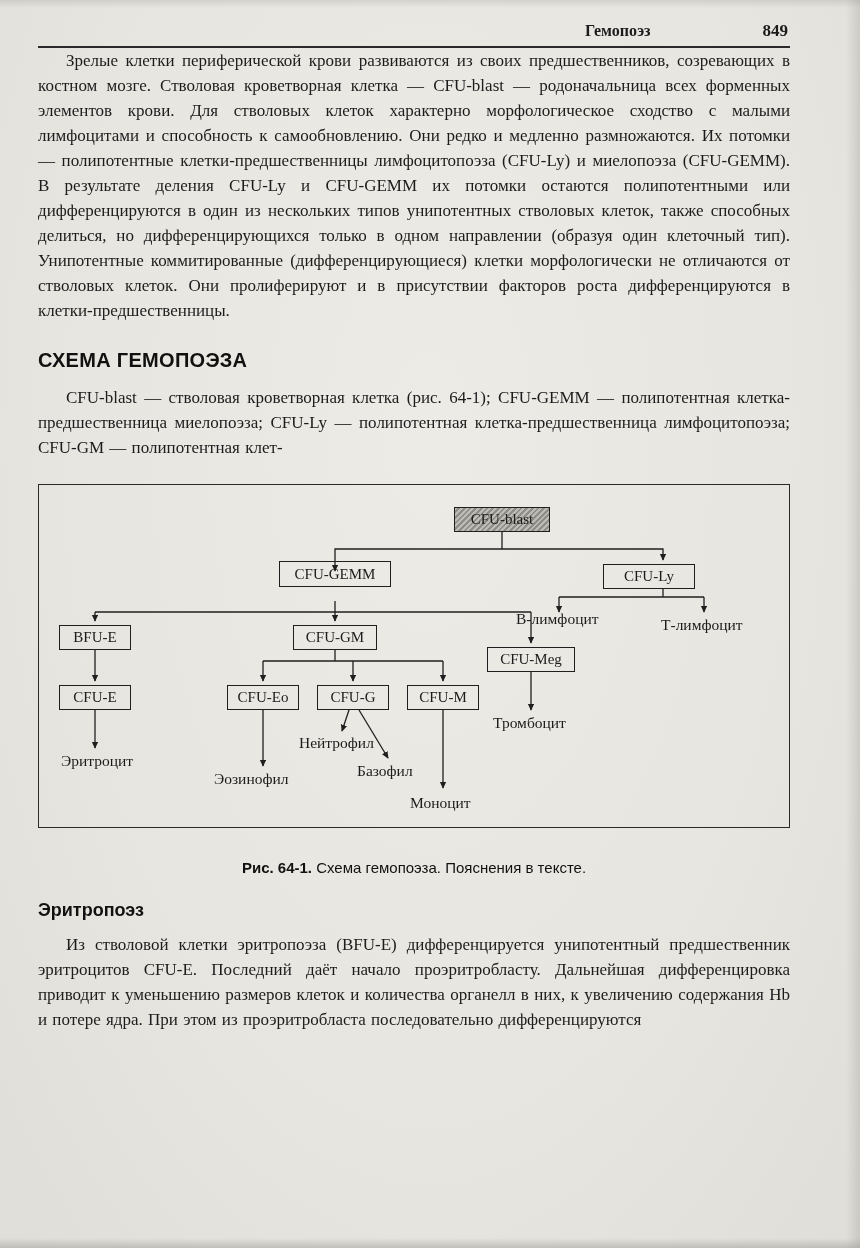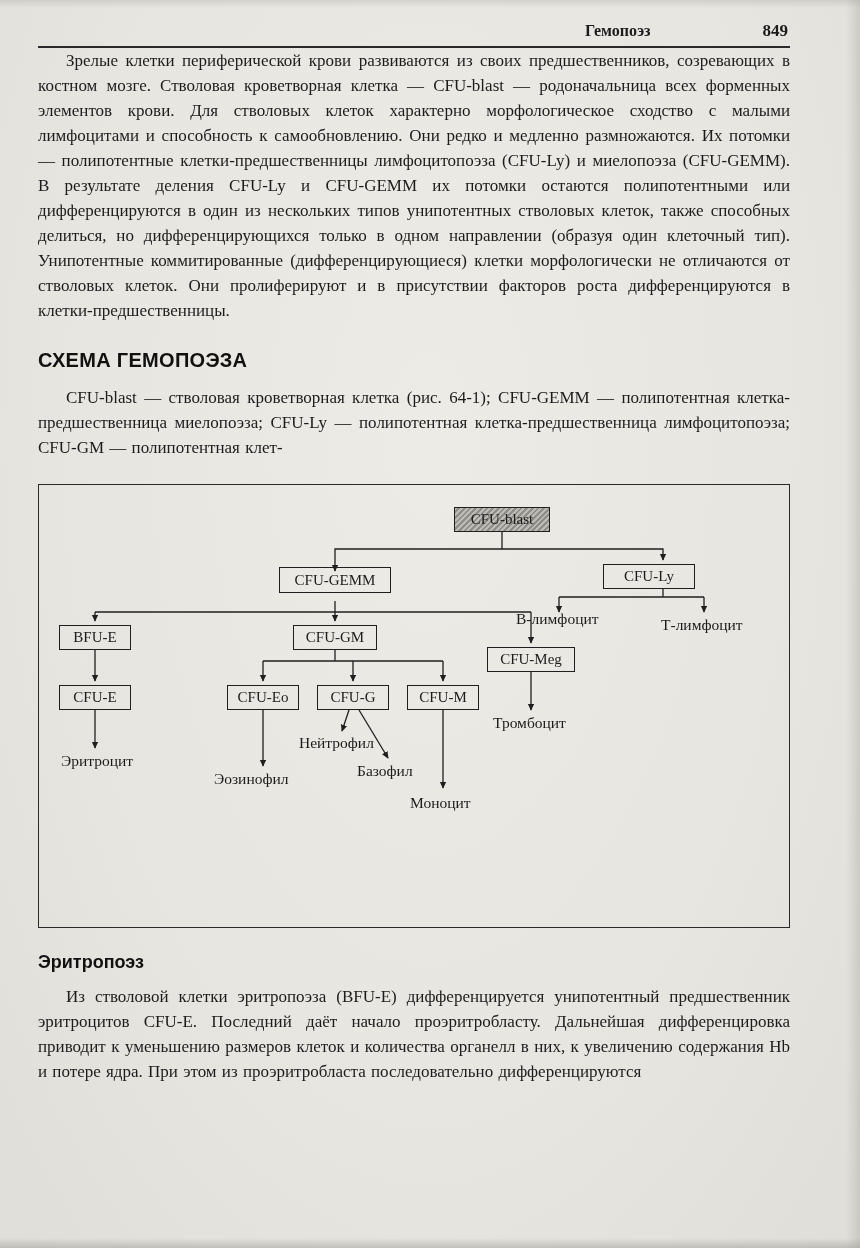--- a/index.html
+++ b/index.html
@@ -35,21 +35,21 @@
   }
   p.body{
     font:17px/25px "Liberation Serif",serif;
     text-align:justify;margin:0;
     word-spacing:1px;
   }
   p.indent{text-indent:28px;}
   
   .diagram{
     position:relative;box-sizing:border-box;
-    width:752px;height:444px;
+    width:752px;height:344px;
     border:1.5px solid #2a2a2a;
     margin:24px 0 8px 0;
   }
   .diagram svg{position:absolute;left:0;top:0;}
   .node{
     position:absolute;box-sizing:border-box;
     border:1.4px solid #1f1f1f;
     display:flex;align-items:center;justify-content:center;
     font:15px "Liberation Serif",serif;
     background:transparent;white-space:nowrap;
@@ -121,39 +121,43 @@
 
           <path d="M224,225 V281" marker-end="url(#arw)"></path>
           <path d="M310,225 L303,246" marker-end="url(#arw)"></path>
           <path d="M320,225 L349,273" marker-end="url(#arw)"></path>
           <path d="M404,225 V303" marker-end="url(#arw)"></path>
           <path d="M492,187 V225" marker-end="url(#arw)"></path>
         </g>
       </svg>
 
       <div class="node shaded" style="left:415px;top:22px;width:96px;height:25px;">CFU-blast</div>
-      <div class="node" style="left:240px;top:82px;width:112px;height:26px;">CFU-GEMM</div>
+      <div class="node" style="left:240px;top:76px;width:112px;height:26px;">CFU-GEMM</div>
       <div class="node" style="left:564px;top:79px;width:92px;height:25px;">CFU-Ly</div>
       <div class="node" style="left:20px;top:140px;width:72px;height:25px;">BFU-E</div>
       <div class="node" style="left:254px;top:140px;width:84px;height:25px;">CFU-GM</div>
       <div class="node" style="left:448px;top:162px;width:88px;height:25px;">CFU-Meg</div>
       <div class="node" style="left:20px;top:200px;width:72px;height:25px;">CFU-E</div>
       <div class="node" style="left:188px;top:200px;width:72px;height:25px;">CFU-Eo</div>
       <div class="node" style="left:278px;top:200px;width:72px;height:25px;">CFU-G</div>
       <div class="node" style="left:368px;top:200px;width:72px;height:25px;">CFU-M</div>
 
       <div class="leaf" style="left:477px;top:125px;">В-лимфоцит</div>
       <div class="leaf" style="left:622px;top:131px;">Т-лимфоцит</div>
       <div class="leaf" style="left:454px;top:229px;">Тромбоцит</div>
       <div class="leaf" style="left:22px;top:267px;">Эритроцит</div>
       <div class="leaf" style="left:260px;top:249px;">Нейтрофил</div>
       <div class="leaf" style="left:175px;top:285px;">Эозинофил</div>
       <div class="leaf" style="left:318px;top:277px;">Базофил</div>
       <div class="leaf" style="left:371px;top:309px;">Моноцит</div>
     </div>
 
+    <p class="caption">
+      <b>Рис. 64-1.</b>
+      <span>Схема гемопоэза. Пояснения в тексте.</span>
+    </p>
 
 
     <h2 class="subsect">Эритропоэз</h2>
     <p class="body indent">Из стволовой клетки эритропоэза (BFU-E) дифференцируется унипотентный предшественник эритроцитов CFU-E. Последний даёт начало проэритробласту. Дальнейшая дифференцировка приводит к уменьшению размеров клеток и количества органелл в них, к увеличению содержания Hb и потере ядра. При этом из проэритробласта последовательно дифференцируются</p>
 
   </div>
 </div>
 
 </body></html>

